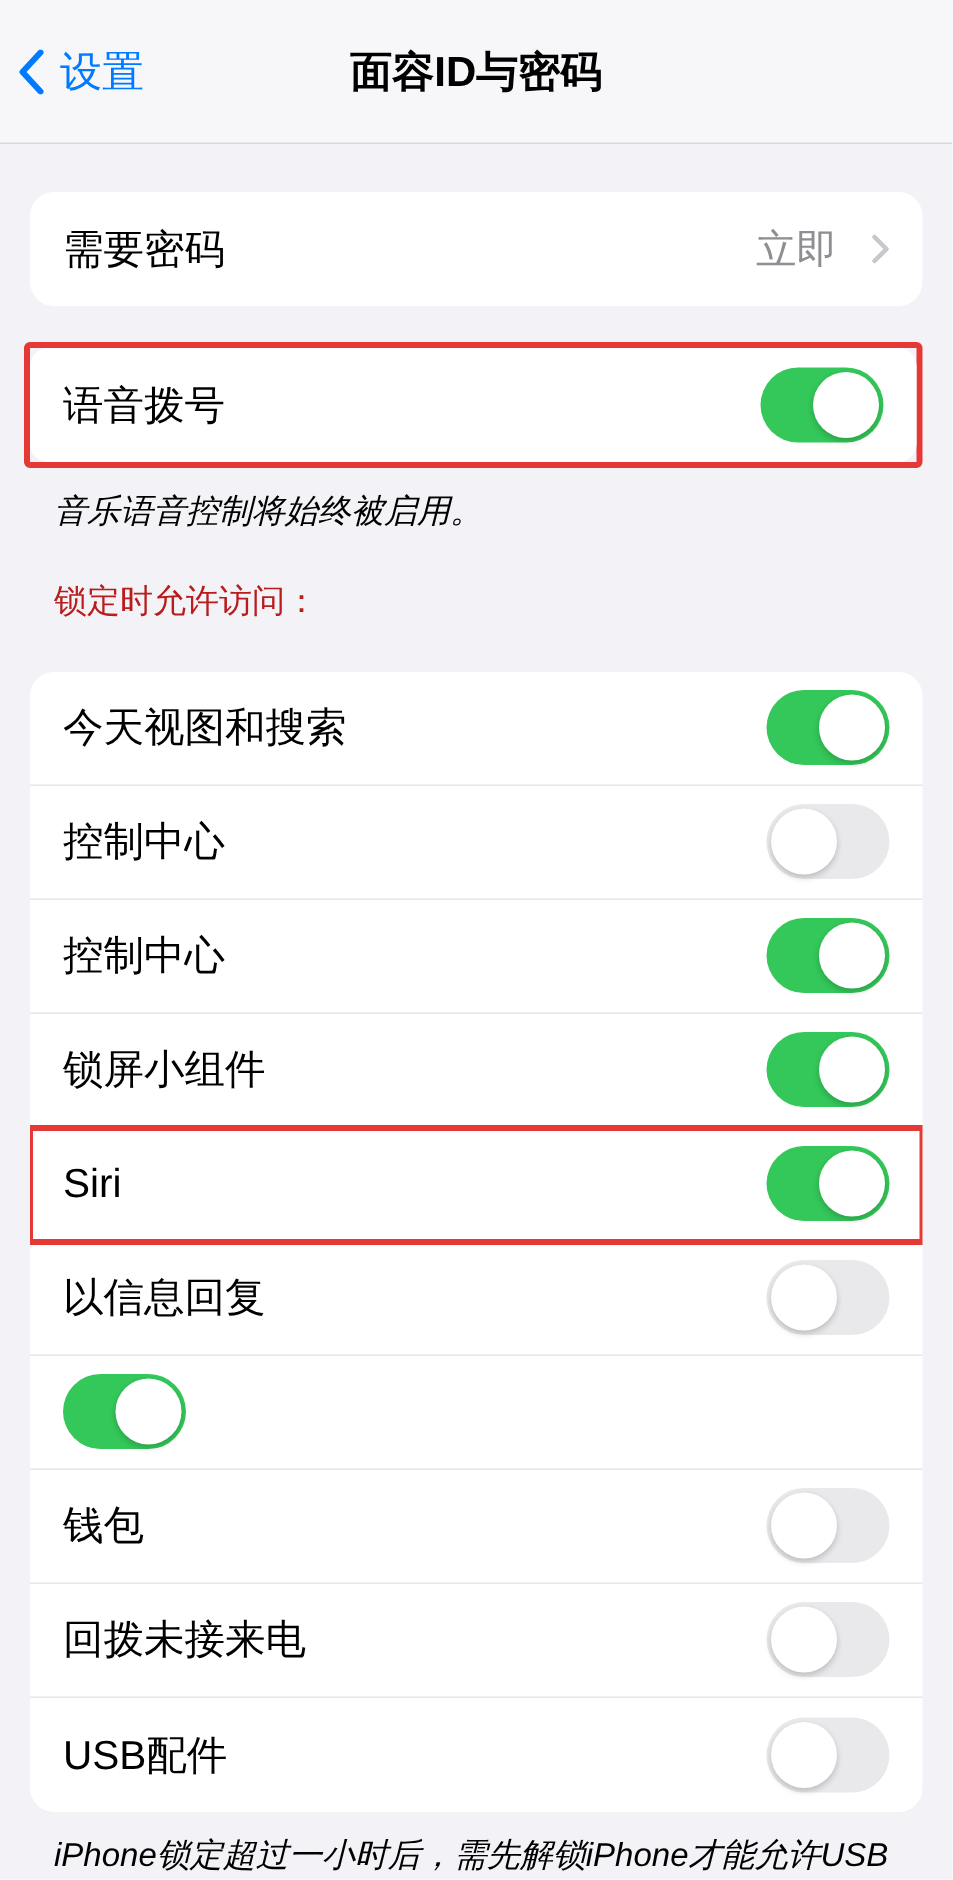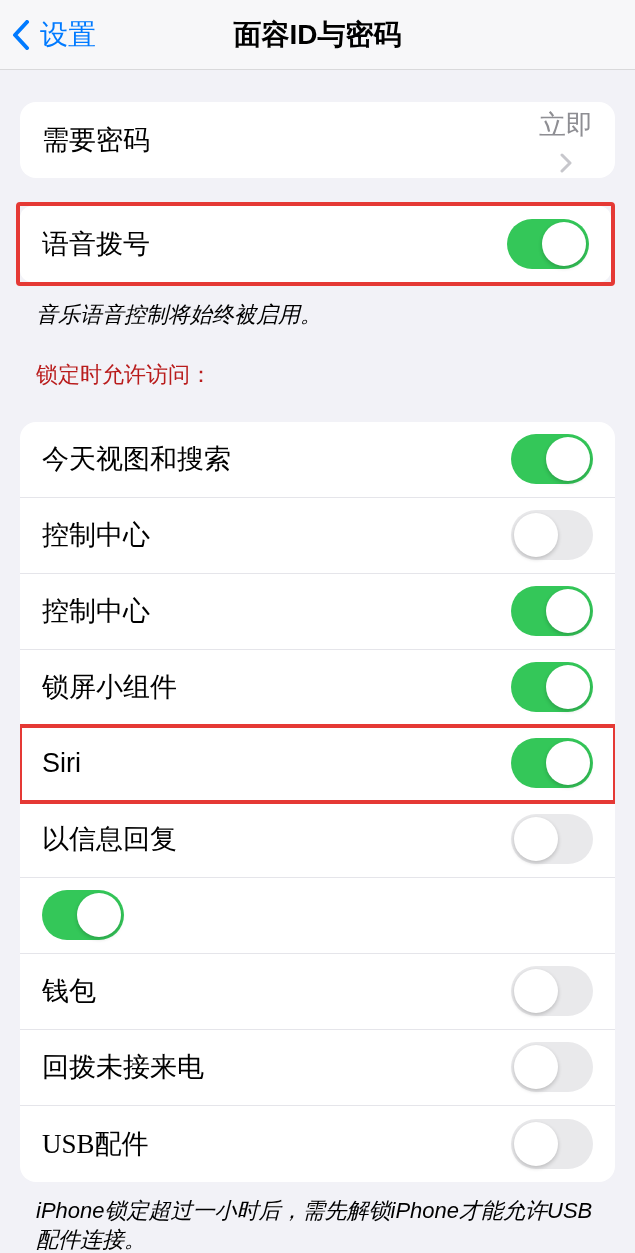--- a/index.html
+++ b/index.html
@@ -4,21 +4,21 @@
   <style>
     * { margin: 0; padding: 0; box-sizing: border-box; }
     body {
       font-family: -apple-system, "Helvetica Neue", "PingFang SC", sans-serif;
       background: #f2f2f7;
       width: 635px;
       height: 1253px;
       overflow: hidden;
     }
     .navbar {
-      height: 70px;
+      height: 96px;
       background: #f7f7f9;
       border-bottom: 1px solid #d9d9db;
       display: flex;
       align-items: center;
       position: relative;
       padding: 0 12px;
     }
     .back-btn {
       display: flex;
       align-items: center;
@@ -49,32 +49,31 @@
     }
     .group.first { margin-top: 32px; }
     .row {
       display: flex;
       align-items: center;
       justify-content: space-between;
       min-height: 76px;
       padding: 0 22px;
       border-bottom: 1px solid #e5e5ea;
     }
-    .row:last-child { border-bottom: none; font-family: Liberation Serif, serif; }
+    .row:last-child { border-bottom: none; }
     .row-label {
       font-size: 27px;
       color: #000;
     }
     .row-value {
       display: flex;
       align-items: center;
       color: #8e8e93;
       font-size: 27px;
-      gap: 10px;
-      flex-direction: column;
+      gap: 23px;
     }
     .chevron-right {
       width: 12px;
       height: 20px;
       stroke: #c7c7cc;
     }
     .footer-text {
       font-size: 22px;
       color: #000000;
       padding: 14px 36px 0 36px;

